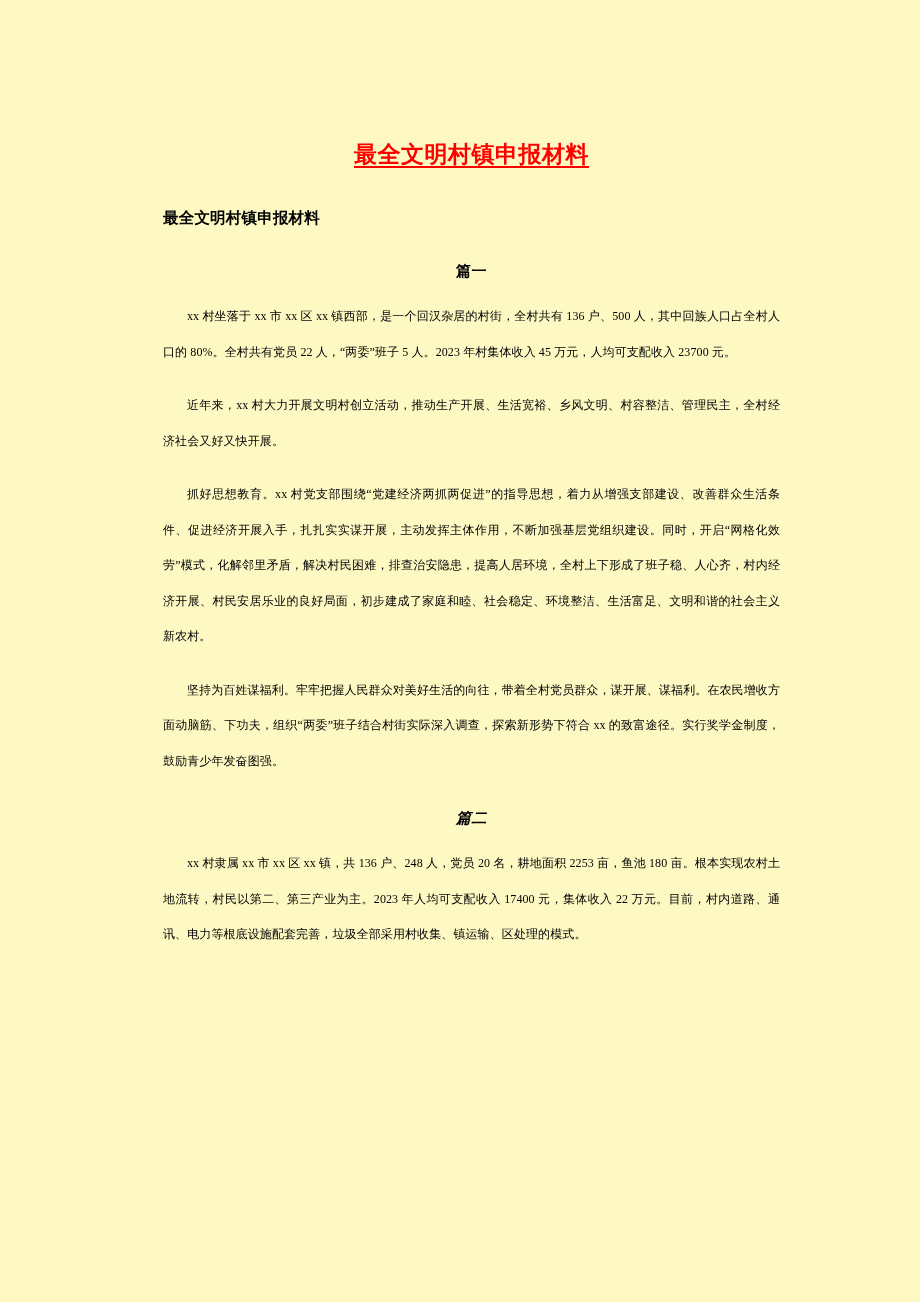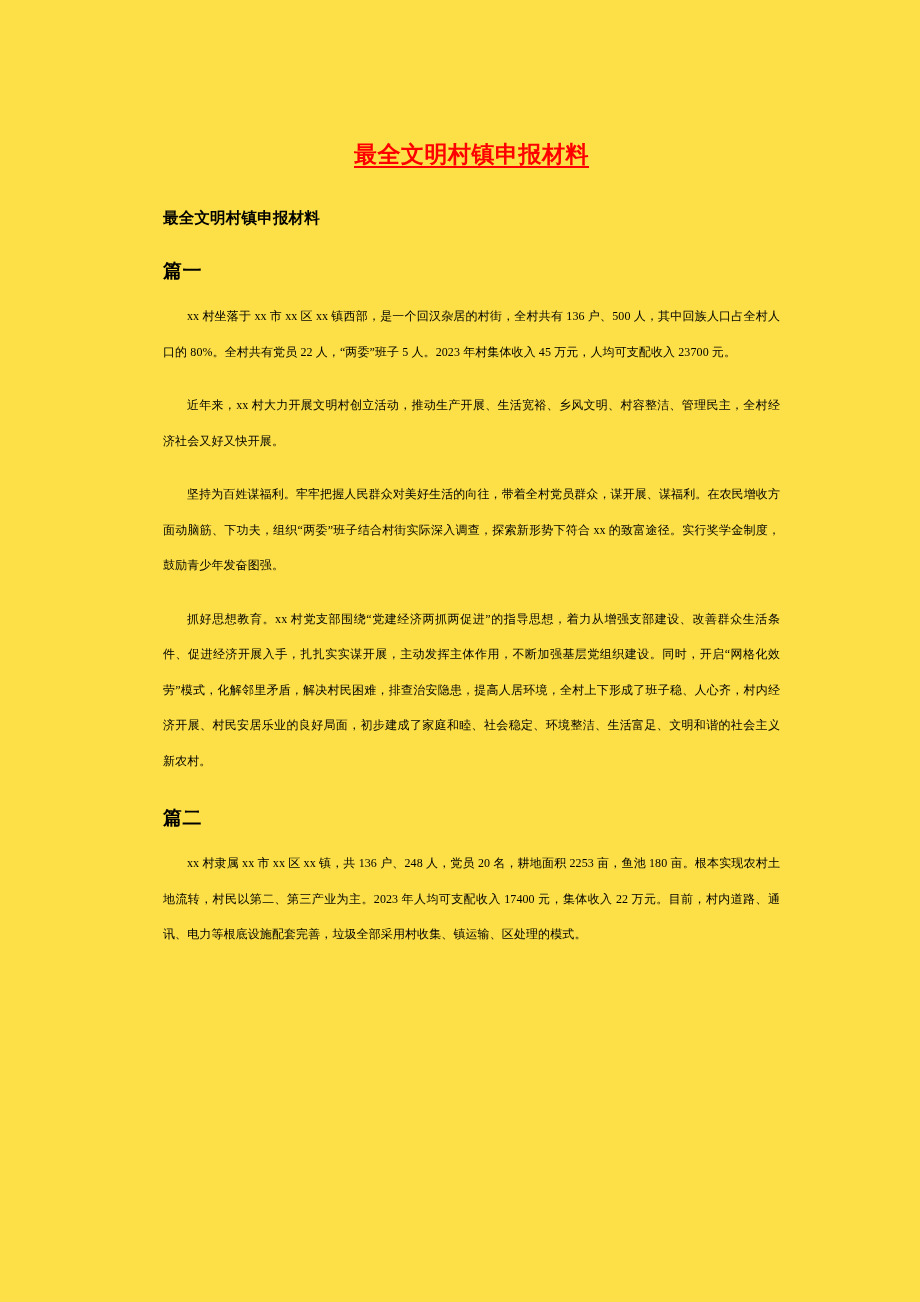--- a/index.html
+++ b/index.html
@@ -5,21 +5,21 @@
 <style>
   html, body {
     margin: 0;
     padding: 0;
     background: #ffffff;
   }
   .page {
     position: relative;
     width: 920px;
     height: 1302px;
-    background: #fde047;
+    background: #fef9c3;
     box-sizing: border-box;
     overflow: hidden;
     font-family: "Liberation Serif", "DejaVu Serif", serif;
     color: #000000;
   }
   .content {
     position: absolute;
     left: 163px;
     top: 0;
     width: 617px;
@@ -53,27 +53,27 @@
     font-size: 15.5px;
     line-height: 22px;
     letter-spacing: 0.2px;
     text-align: left;
   }
 
   
   .section-heading {
     margin: 0;
     font-weight: bold;
-    font-size: 19px;
+    font-size: 15px;
     line-height: 26px;
     letter-spacing: 0.5px;
-    text-align: left;
+    text-align: center;
   }
   .sh-first { padding-top: 29px; }
-  .sh-next  { padding-top: 26px; }
+  .sh-next  { padding-top: 26px; font-style: italic; }
 
   
   .para {
     margin: 0;
     padding-top: 18px;
     font-size: 12px;
     line-height: 35.5px;
     text-align: justify;
     text-justify: inter-ideograph;
     text-indent: 2em;
@@ -90,21 +90,21 @@
   <div class="content">
 
     <h1 class="doc-title"><span class="tx">最全文明村镇申报材料</span></h1>
 
     <p class="sub-heading">最全文明村镇申报材料</p>
 
     <h2 class="section-heading sh-first">篇一</h2>
 
     <p class="para gap-after-heading">xx 村坐落于 xx 市 xx 区 xx 镇西部，是一个回汉杂居的村街，全村共有 136 户、500 人，其中回族人口占全村人口的 80%。全村共有党员 22 人，“两委”班子 5 人。2023 年村集体收入 45 万元，人均可支配收入 23700 元。</p>
     <p class="para">近年来，xx 村大力开展文明村创立活动，推动生产开展、生活宽裕、乡风文明、村容整洁、管理民主，全村经济社会又好又快开展。</p>
+    <p class="para">抓好思想教育。xx 村党支部围绕“党建经济两抓两促进”的指导思想，着力从增强支部建设、改善群众生活条件、促进经济开展入手，扎扎实实谋开展，主动发挥主体作用，不断加强基层党组织建设。同时，开启“网格化效劳”模式，化解邻里矛盾，解决村民困难，排查治安隐患，提高人居环境，全村上下形成了班子稳、人心齐，村内经济开展、村民安居乐业的良好局面，初步建成了家庭和睦、社会稳定、环境整洁、生活富足、文明和谐的社会主义新农村。</p>
     <p class="para">坚持为百姓谋福利。牢牢把握人民群众对美好生活的向往，带着全村党员群众，谋开展、谋福利。在农民增收方面动脑筋、下功夫，组织“两委”班子结合村街实际深入调查，探索新形势下符合 xx 的致富途径。实行奖学金制度，鼓励青少年发奋图强。</p>
-    <p class="para">抓好思想教育。xx 村党支部围绕“党建经济两抓两促进”的指导思想，着力从增强支部建设、改善群众生活条件、促进经济开展入手，扎扎实实谋开展，主动发挥主体作用，不断加强基层党组织建设。同时，开启“网格化效劳”模式，化解邻里矛盾，解决村民困难，排查治安隐患，提高人居环境，全村上下形成了班子稳、人心齐，村内经济开展、村民安居乐业的良好局面，初步建成了家庭和睦、社会稳定、环境整洁、生活富足、文明和谐的社会主义新农村。</p>
 
     <h2 class="section-heading sh-next">篇二</h2>
 
     <p class="para gap-after-heading">xx 村隶属 xx 市 xx 区 xx 镇，共 136 户、248 人，党员 20 名，耕地面积 2253 亩，鱼池 180 亩。根本实现农村土地流转，村民以第二、第三产业为主。2023 年人均可支配收入 17400 元，集体收入 22 万元。目前，村内道路、通讯、电力等根底设施配套完善，垃圾全部采用村收集、镇运输、区处理的模式。</p>
 
   </div>
 </div>
 
 </body></html>

